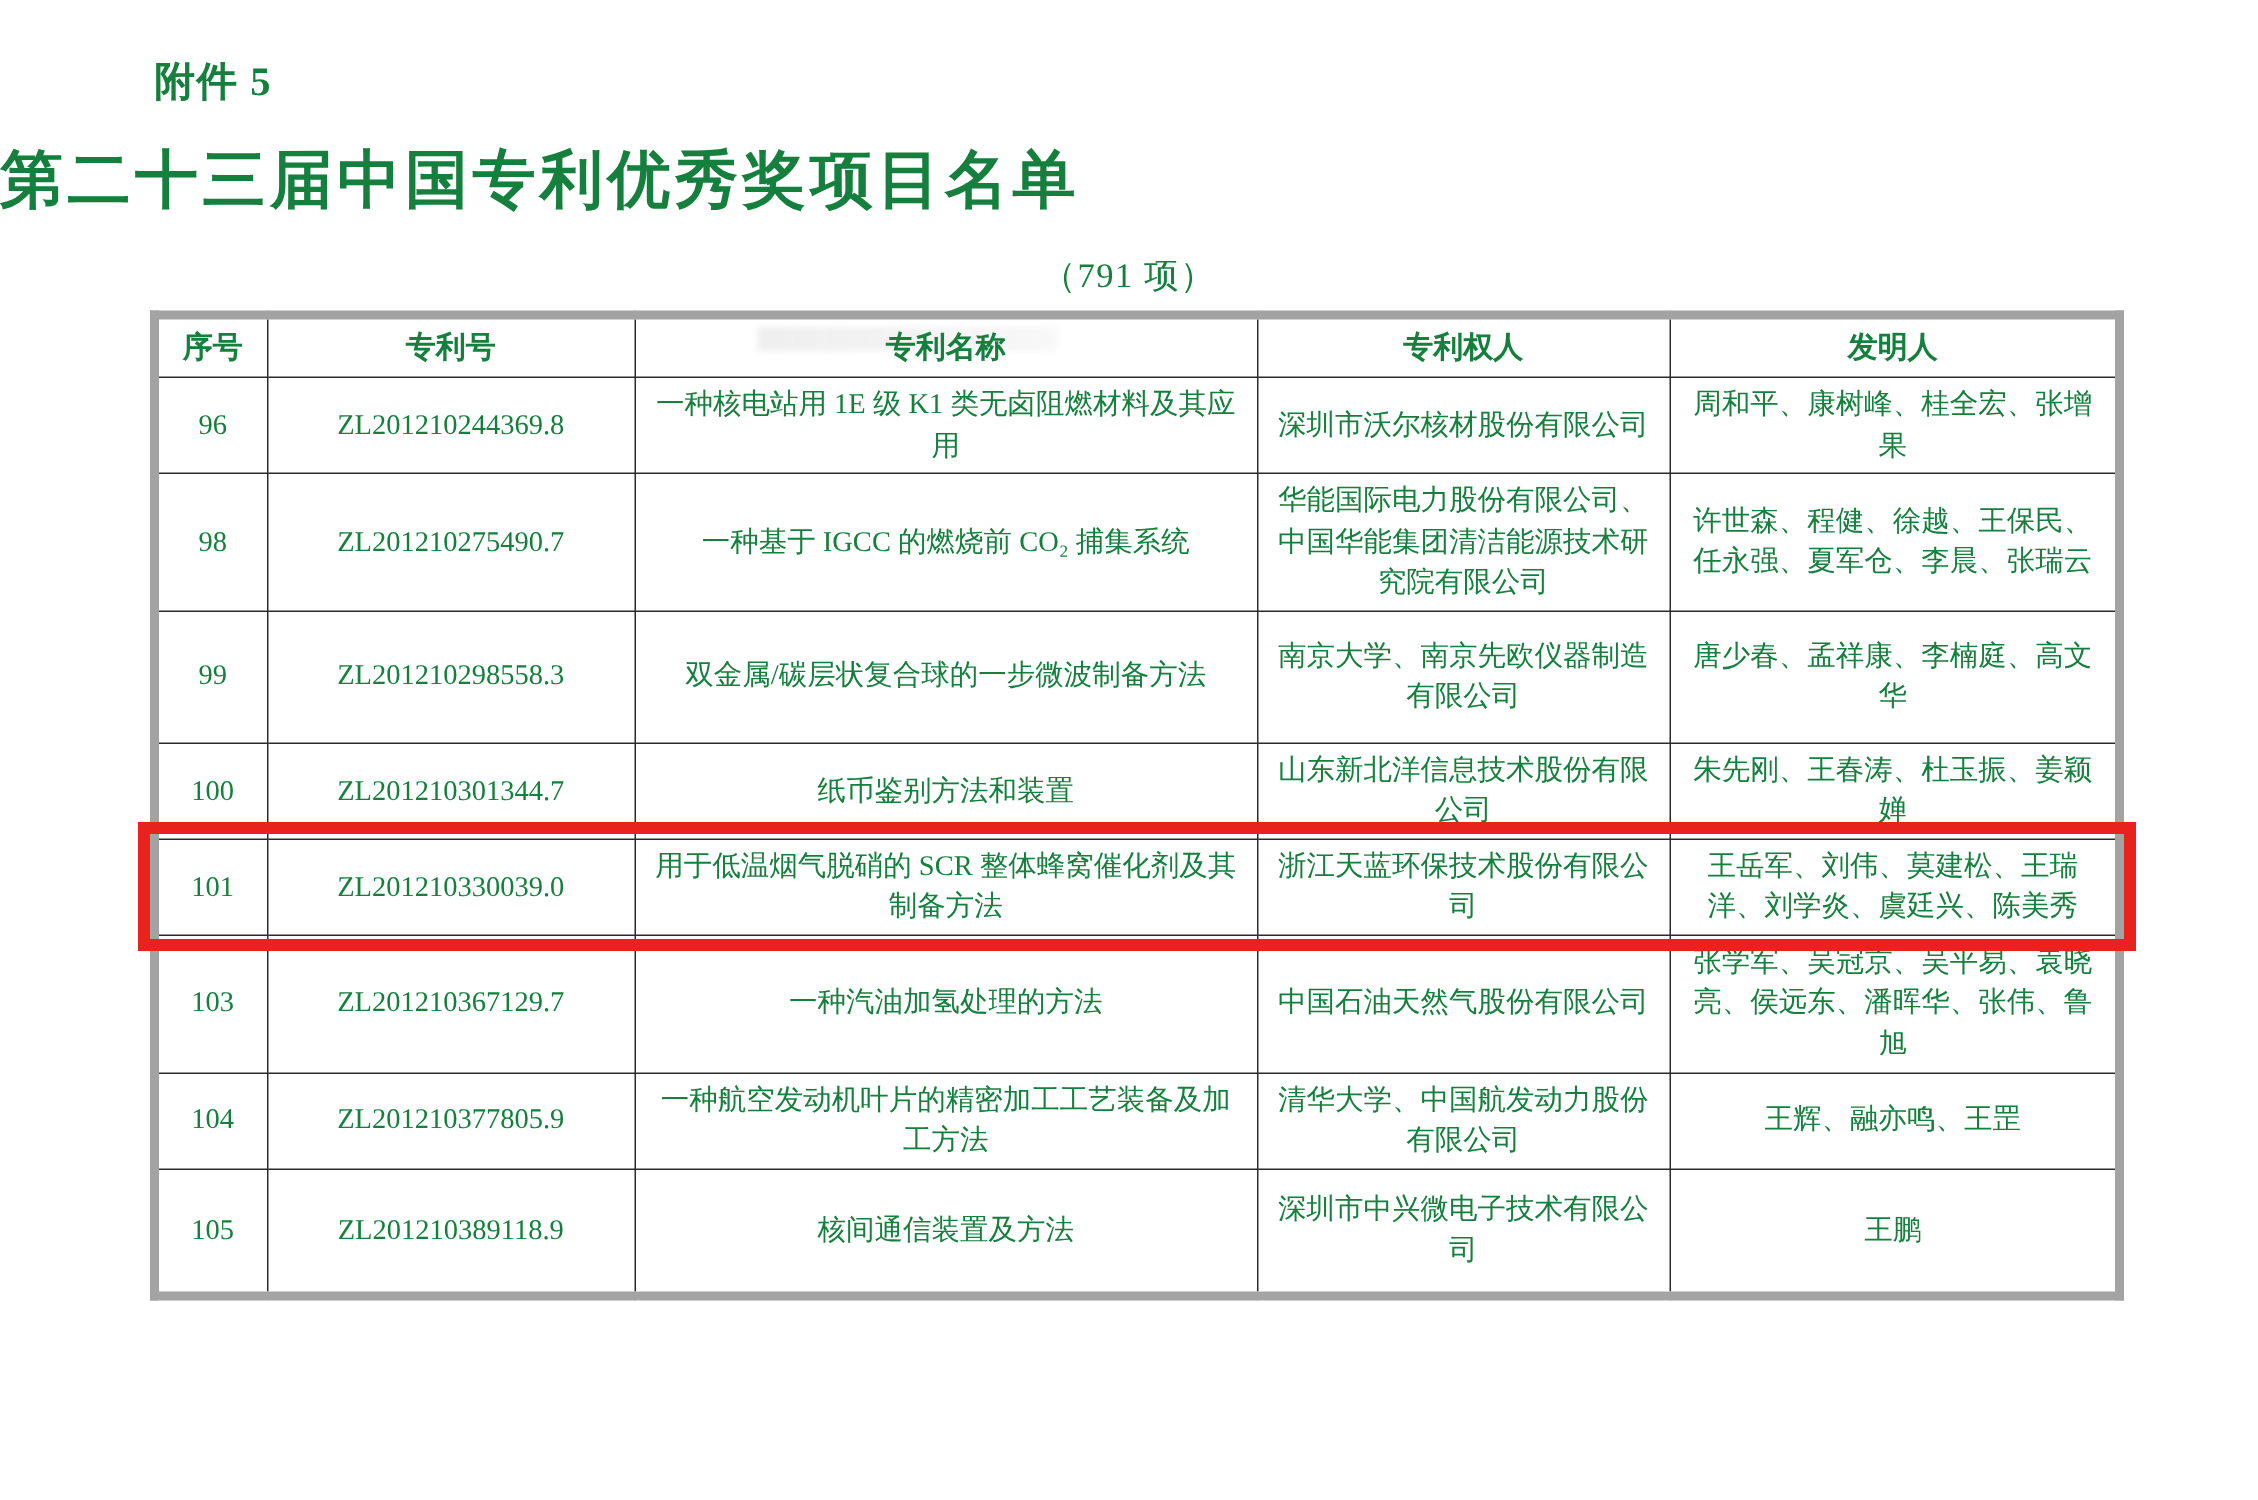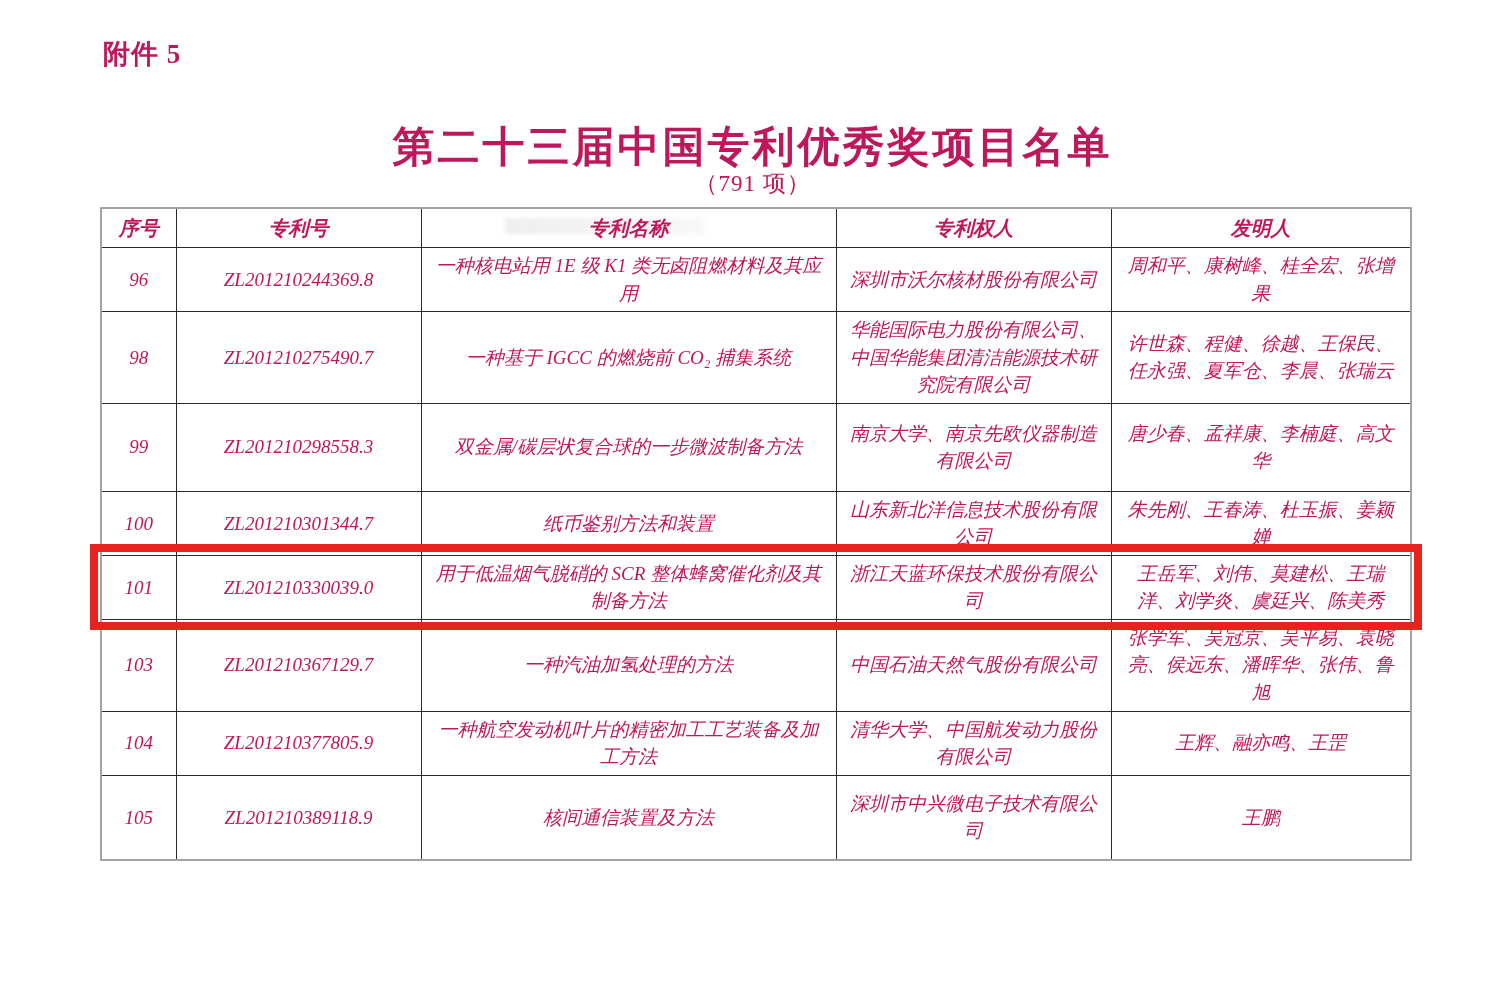--- a/index.html
+++ b/index.html
@@ -1,30 +1,30 @@
 <!DOCTYPE html>
 <html><head>
 <meta charset="utf-8">
 <style>
   html,body{margin:0;padding:0;background:#ffffff;}
   .page{
     position:relative;
     width:1505px;height:1000px;
     background:#ffffff;
     font-family:"Liberation Serif","DejaVu Serif",serif;
-    color:#be185d;
+    color:#15803d;
     overflow:hidden;
   }
   .attachment{
     position:absolute;left:103px;top:36px;
     font-size:27px;font-weight:bold;letter-spacing:1px;
   }
   .doc-title{
     position:absolute;left:0;top:92px;width:100%;
-    text-align:center;font-size:42px;font-weight:bold;letter-spacing:3px;margin-top:27px;
+    text-align:left;font-size:42px;font-weight:bold;letter-spacing:3px;
   }
   .doc-subtitle{
     position:absolute;left:0;top:168px;width:100%;
     text-align:center;font-size:23px;letter-spacing:1px;
   }
   .award-table{
     position:absolute;left:100px;top:207px;
     width:1310px;
     border-collapse:collapse;
     table-layout:fixed;
@@ -39,21 +39,21 @@
     border:1.6px solid #2b2b2b;
     text-align:center;
     vertical-align:middle;
     padding:4px 10px;
     line-height:1.45;
   }
   .award-table th{
     font-size:20px;font-weight:bold;
     height:30px;
   }
-  .award-table{border:2px solid #a3a3a3;font-style:italic;}
+  .award-table{border:6px solid #a3a3a3;}
   
   tbody tr:nth-child(1){height:57px;margin-top:28px;}
   tbody tr:nth-child(2){height:60px;}
   tbody tr:nth-child(3){height:88px;}
   tbody tr:nth-child(4){height:64px;}
   tbody tr:nth-child(5){height:56px;}
   tbody tr:nth-child(6){height:69px;}
   tbody tr:nth-child(7){height:58px;}
   tbody tr:nth-child(8){height:85px;}
   tbody tr:nth-child(9){height:65px;}

